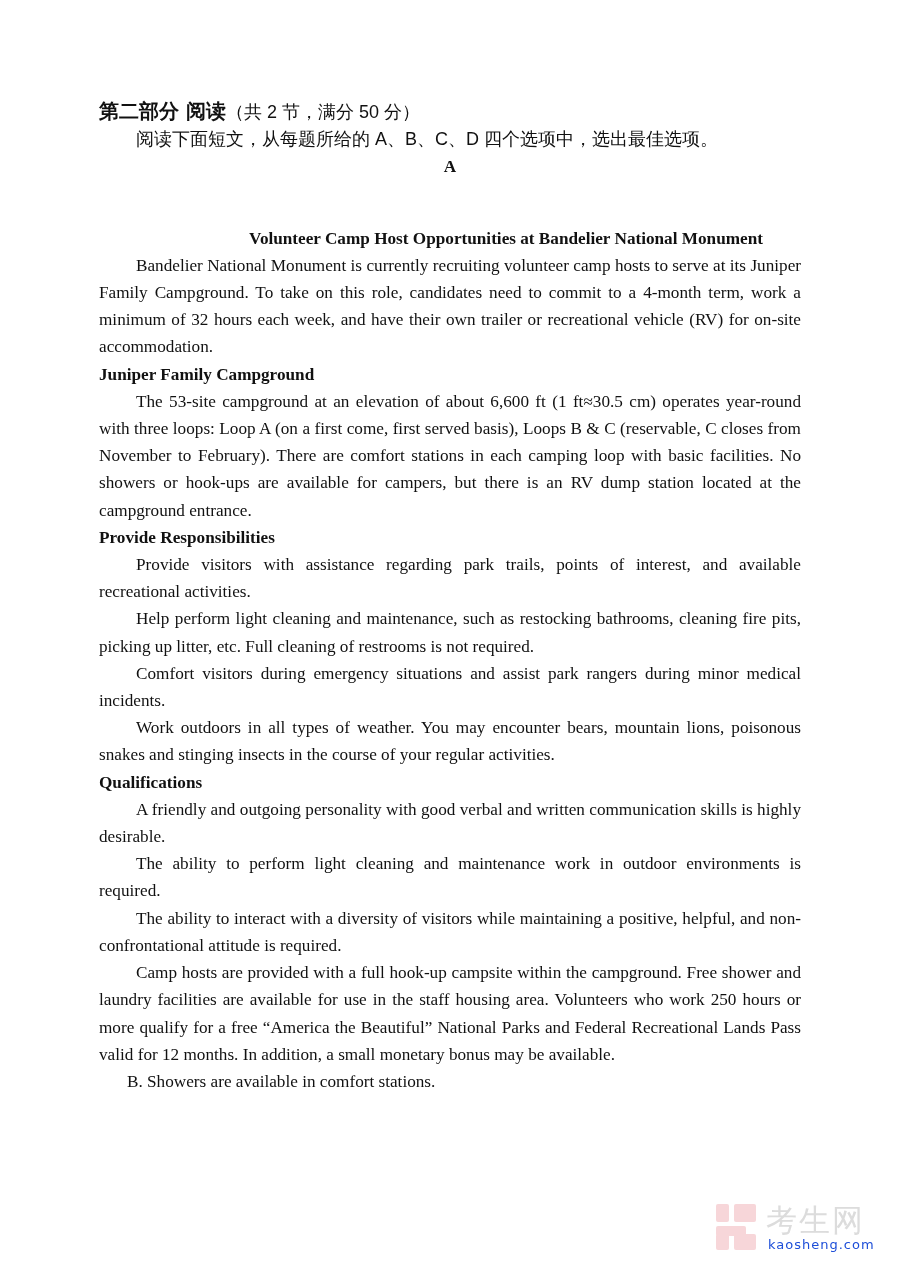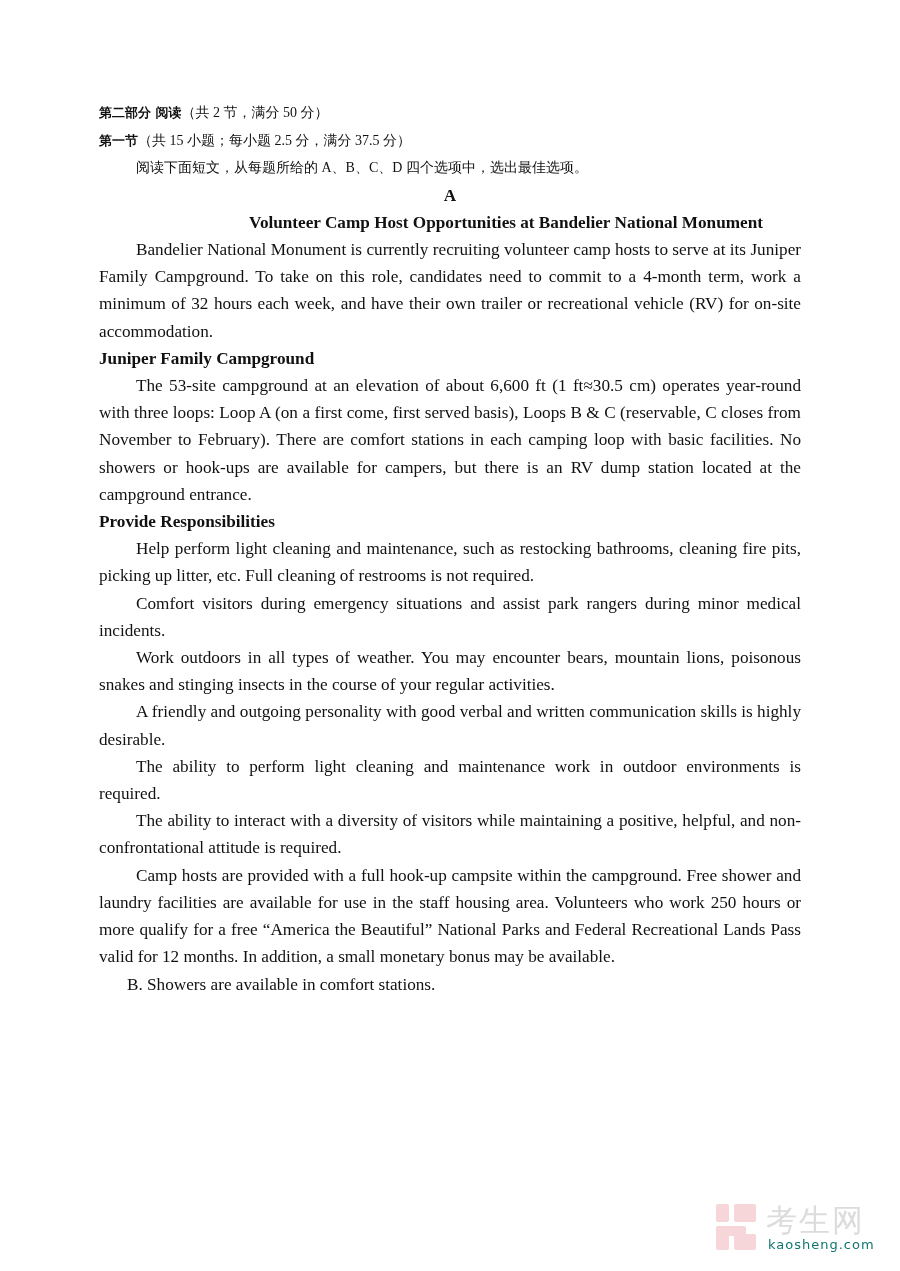--- a/index.html
+++ b/index.html
@@ -6,65 +6,64 @@
   body {
     width: 900px; height: 1271px; position: relative; overflow: hidden;
     font-family: "Liberation Serif", "DejaVu Serif", serif;
     color: #111111;
   }
   .page {
     position: absolute; left: 99px; top: 98px; width: 702px;
     font-size: 17.2px; line-height: 27.2px;
   }
   .line { margin: 0; }
-  .cn-bold { font-family: "DejaVu Sans", sans-serif; font-weight: bold; font-size: 13px; }
-  .cn { font-family: Liberation Serif, serif; font-size: 14px; }
+  .cn-bold { font-family: "DejaVu Sans", sans-serif; font-weight: bold; font-size: 20px; }
+  .cn { font-family: Liberation Sans, sans-serif; font-size: 18px; }
   .indent { text-indent: 37px; }
   .center { text-align: center; }
   .bold { font-weight: bold; }
   .justify { text-align: justify; text-align-last: left; }
-  .title { text-align: center; font-weight: bold; padding-left: 112px; }
+  .title { text-align: center; font-weight: bold; padding-left: 112px; margin-top: 44px; }
   .option { padding-left: 28px; }
   .watermark {
     position: absolute; left: 716px; top: 1204px; width: 170px; height: 60px;
   }
   .wm-logo { position: absolute; left: 0; top: 0; width: 44px; height: 46px; }
   .wm-logo div { position: absolute; background: #f7d6d9; border-radius: 2px; }
   .wm-text {
     position: absolute; left: 50px; top: -4px; font-family: "DejaVu Sans", sans-serif;
     font-size: 31px; color: #dcdcdc; letter-spacing: 2px;
   }
   .wm-sub {
     position: absolute; left: 52px; top: 33px; font-family: "DejaVu Sans", sans-serif;
-    font-size: 13px; color: #0f766e; letter-spacing: 1px;
+    font-size: 13px; color: #1d4ed8; letter-spacing: 1px;
   }
 </style>
 </head>
 <body>
 
 <div class="page">
   <p class="line">
     <span class="cn-bold">第二部分 阅读</span><span class="cn">（共 2 节，满分 50 分）</span>
-  </p>
-  <p class="line">
-    <span class="cn-bold">第一节</span><span class="cn">（共 15 小题；每小题 2.5 分，满分 37.5 分）</span>
   </p>
   <p class="line indent cn">阅读下面短文，从每题所给的 A、B、C、D 四个选项中，选出最佳选项。</p>
   <p class="line center bold">A</p>
   <p class="line title">Volunteer Camp Host Opportunities at Bandelier National Monument</p>
   <p class="line indent justify">Bandelier National Monument is currently recruiting volunteer camp hosts to serve at its Juniper Family Campground. To take on this role, candidates need to commit to a 4-month term, work a minimum of 32 hours each week, and have their own trailer or recreational vehicle (RV) for on-site accommodation.</p>
 
   <p class="line bold">Juniper Family Campground</p>
   <p class="line indent justify">The 53-site campground at an elevation of about 6,600 ft (1 ft≈30.5 cm) operates year-round with three loops: Loop A (on a first come, first served basis), Loops B &amp; C (reservable, C closes from November to February). There are comfort stations in each camping loop with basic facilities. No showers or hook-ups are available for campers, but there is an RV dump station located at the campground entrance.</p>
 
   <p class="line bold">Provide Responsibilities</p>
+  <p class="line indent justify">Provide visitors with assistance regarding park trails, points of interest, and available recreational activities.</p>
   <p class="line indent justify">Help perform light cleaning and maintenance, such as restocking bathrooms, cleaning fire pits, picking up litter, etc. Full cleaning of restrooms is not required.</p>
   <p class="line indent justify">Comfort visitors during emergency situations and assist park rangers during minor medical incidents.</p>
   <p class="line indent justify">Work outdoors in all types of weather. You may encounter bears, mountain lions, poisonous snakes and stinging insects in the course of your regular activities.</p>
 
+  <p class="line bold">Qualifications</p>
   <p class="line indent justify">A friendly and outgoing personality with good verbal and written communication skills is highly desirable.</p>
   <p class="line indent justify">The ability to perform light cleaning and maintenance work in outdoor environments is required.</p>
   <p class="line indent justify">The ability to interact with a diversity of visitors while maintaining a positive, helpful, and non-confrontational attitude is required.</p>
 
   <p class="line indent justify">Camp hosts are provided with a full hook-up campsite within the campground. Free shower and laundry facilities are available for use in the staff housing area. Volunteers who work 250 hours or more qualify for a free “America the Beautiful” National Parks and Federal Recreational Lands Pass valid for 12 months. In addition, a small monetary bonus may be available.</p>
 
   <p class="line option">B. Showers are available in comfort stations.</p>
 </div>
 
 <div class="watermark">

